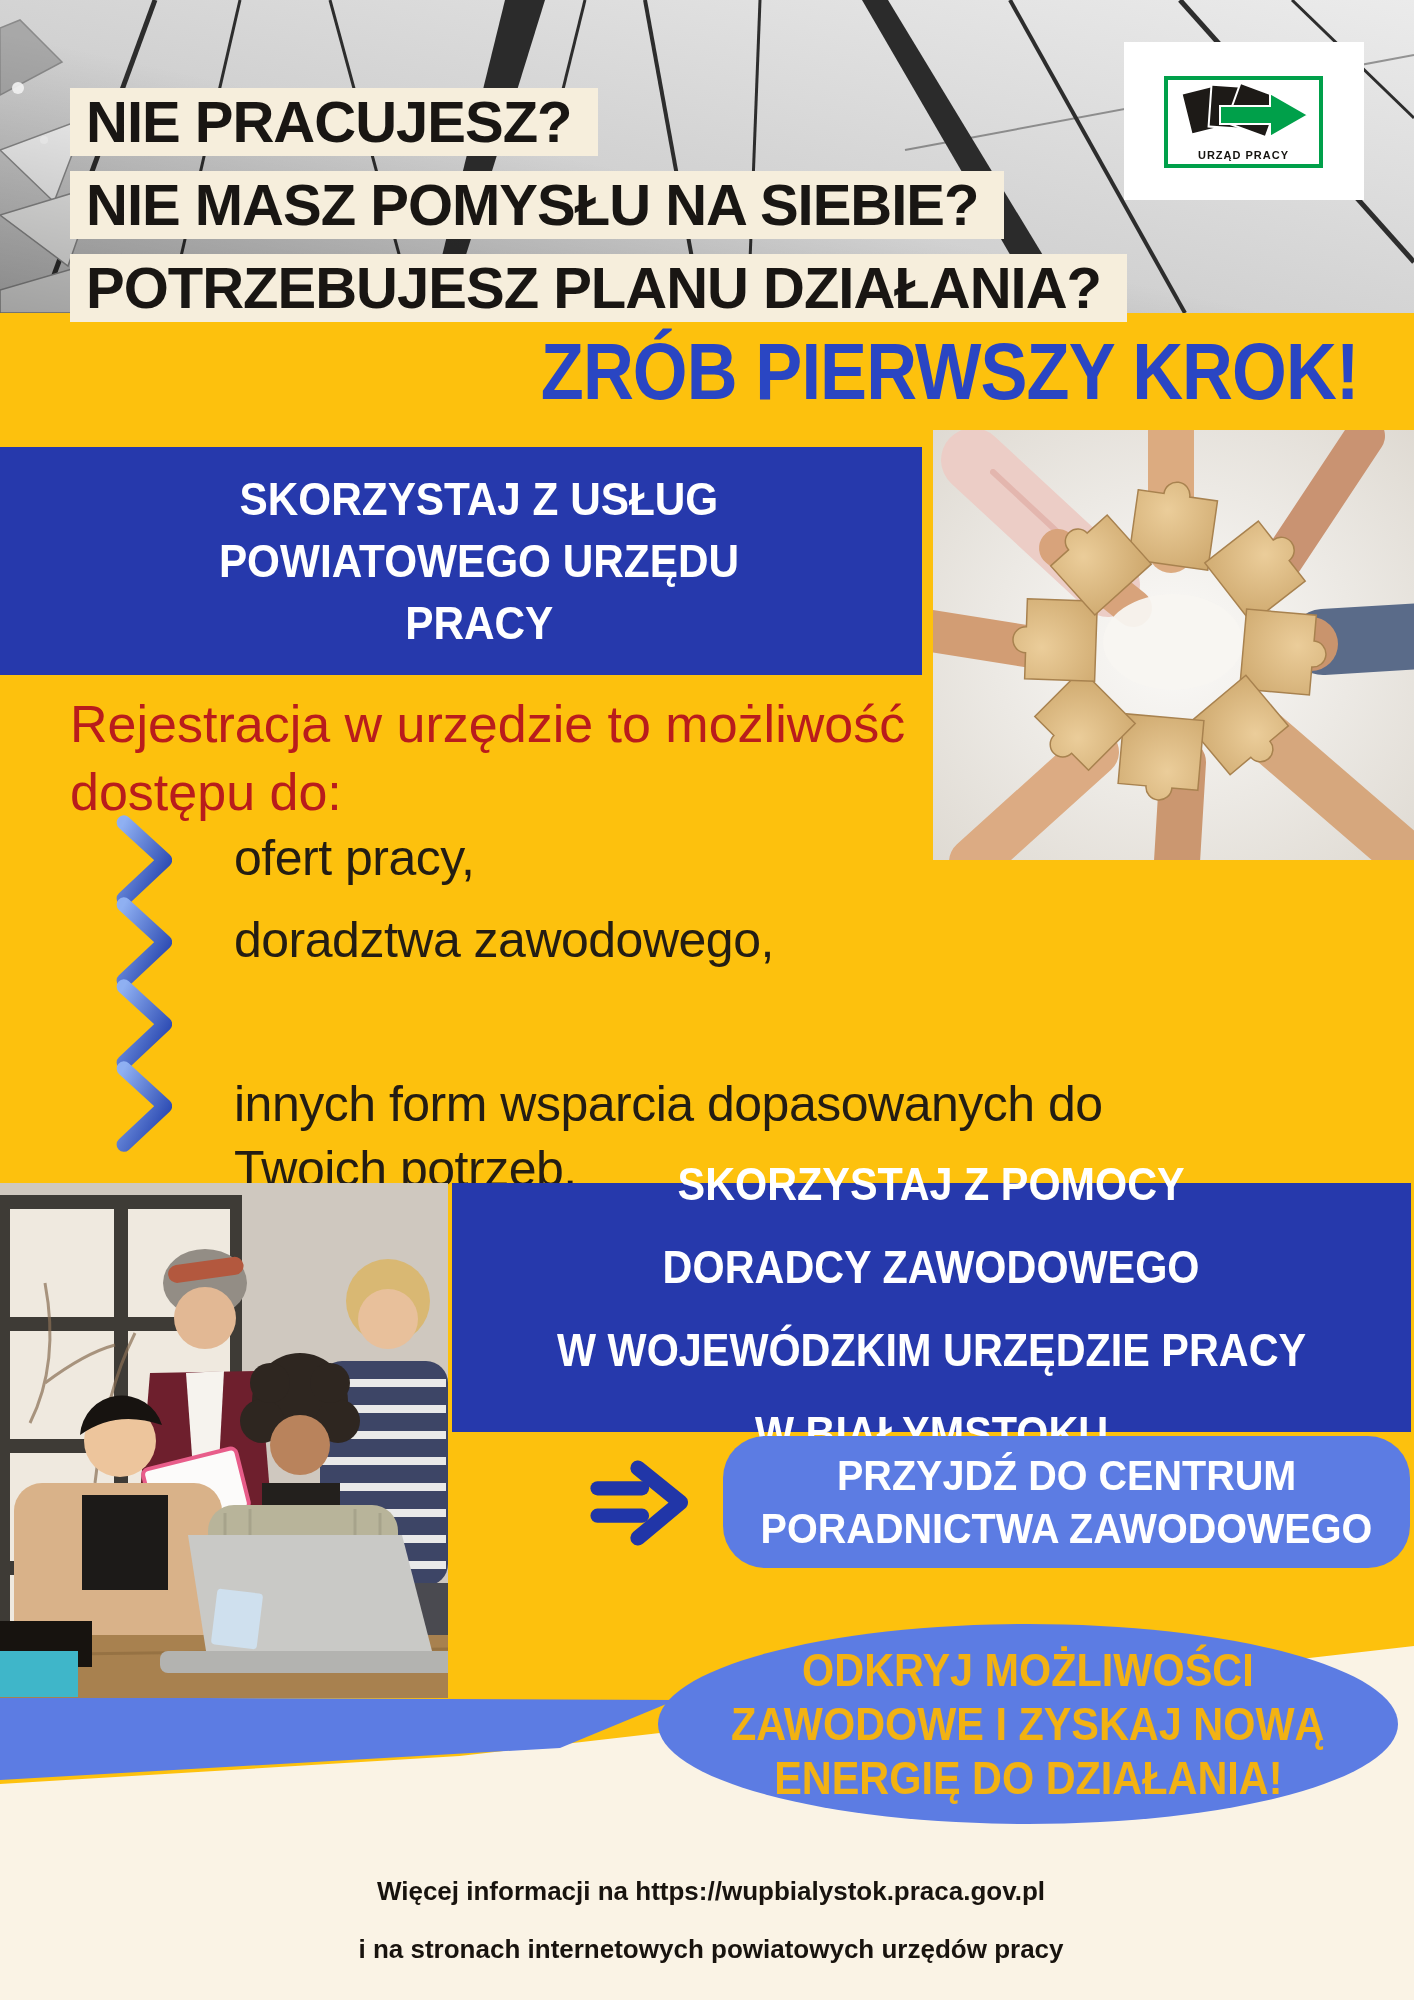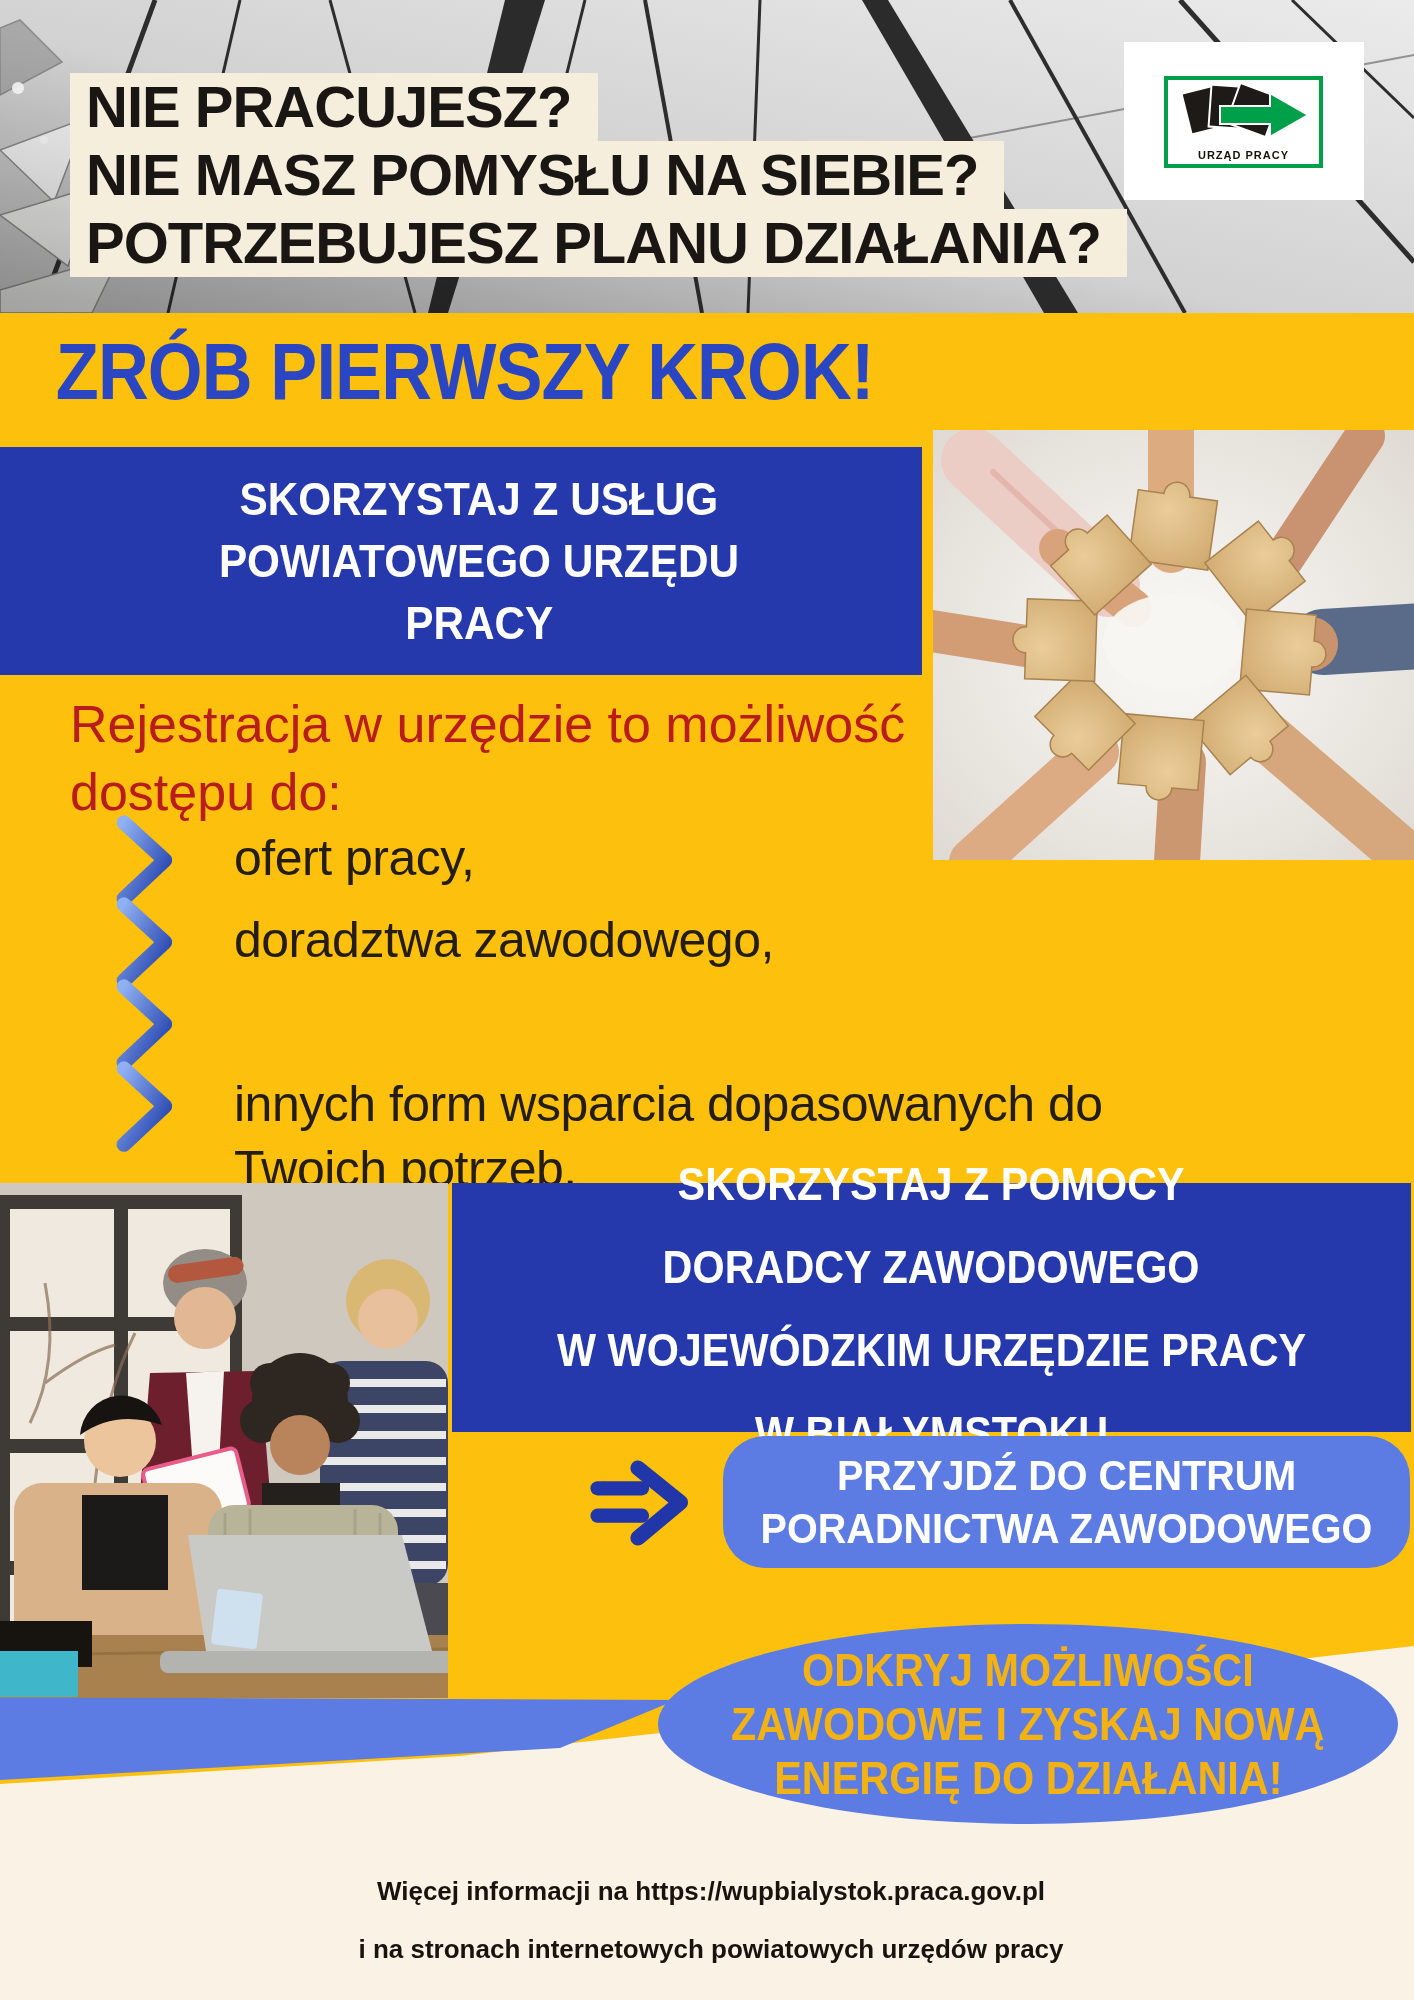--- a/index.html
+++ b/index.html
@@ -11,31 +11,31 @@
   body{background:#777;font-family:"Liberation Sans",sans-serif;}
   .poster{position:relative;width:1414px;height:2000px;background:var(--yellow);
           overflow:hidden;margin:0 auto;}
   svg{display:block}
 
   
   .top-photo{position:absolute;left:0;top:0;width:1414px;height:313px;overflow:hidden;background:#d6d6d6}
 
   
   .headlines{position:absolute;left:70px;top:73px;}
-  .strip{display:table;background:var(--cream);padding:7px 26px 7px 16px;}
+  .strip{display:table;background:var(--cream);padding:7px 26px 7px 16px;margin-top:15px;}
   .strip span{font-weight:700;font-size:58px;line-height:54px;color:#191613;letter-spacing:-1px;white-space:nowrap;}
 
   
   .logo{position:absolute;left:1124px;top:42px;width:240px;height:158px;background:#fff;}
   .logo-frame{position:absolute;left:40px;top:34px;width:159px;height:92px;border:4px solid var(--green-logo);background:#fff;}
   .logo-label{position:absolute;left:0;right:0;bottom:3px;text-align:center;
               font-size:11px;font-weight:700;letter-spacing:1px;color:#15130f;}
 
   
-  .banner{position:absolute;left:0;top:326px;width:1414px;text-align:left;}
+  .banner{position:absolute;left:0;top:326px;width:1414px;text-align:right;}
   .banner span{display:inline-block;font-size:80px;font-weight:700;color:var(--blue-text);
                transform:scaleX(.88);transform-origin:center;letter-spacing:-1px;white-space:nowrap;}
 
   
   .box1{position:absolute;left:0;top:447px;width:922px;height:228px;background:var(--blue-dark);
         display:flex;flex-direction:column;align-items:center;justify-content:center;padding-left:36px;}
   .box1 div{color:#fff;font-weight:700;font-size:47px;line-height:62px;white-space:nowrap;
             transform:scaleX(.9);transform-origin:center;letter-spacing:0;}
   .puzzle-photo{position:absolute;left:933px;top:430px;width:481px;height:430px;overflow:hidden}
 

